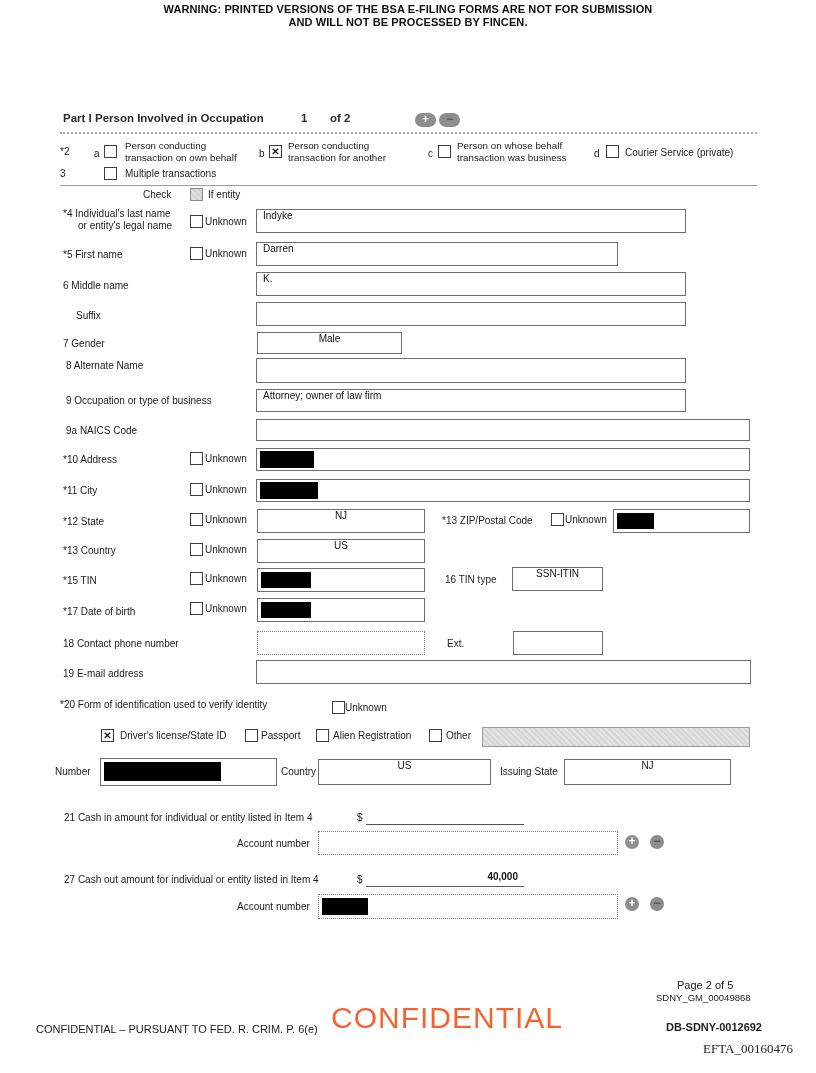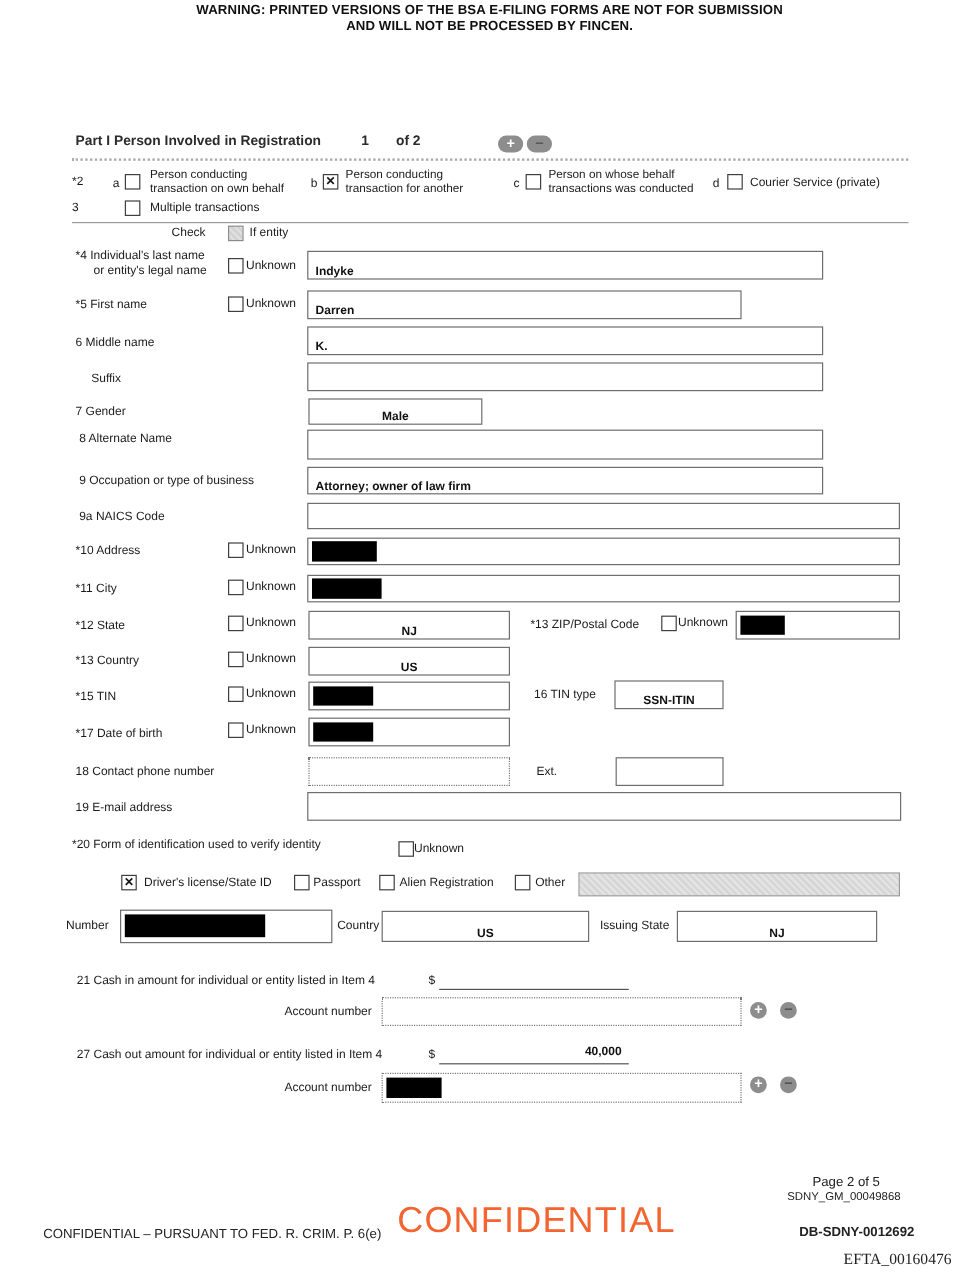--- a/index.html
+++ b/index.html
@@ -10,21 +10,21 @@
   .hdr{position:absolute;font-weight:700;font-size:11.5px;color:#2b2b2b;white-space:nowrap;}
   .lbl{position:absolute;font-size:10px;white-space:nowrap;color:#1b1b1b;}
   .wrap{white-space:normal;line-height:11.5px;font-size:9.8px;}
   .rule{position:absolute;height:0;border-top:1px solid #9a9a9a;}
   .rule.dotted{border-top:2px dotted #ababab;}
   .cb{position:absolute;width:11px;height:11px;border:1px solid #3f3f3f;background:#fff;}
   .cb.checked::after{content:"\2715";position:absolute;left:0;top:0;width:11px;height:11px;
         font-size:10px;line-height:11px;text-align:center;color:#161616;font-weight:700;}
   .cb.shaded{background:repeating-linear-gradient(45deg,#d2d2d2 0,#d2d2d2 2px,#e0e0e0 2px,#e0e0e0 4px);border-color:#8b8b8b;}
   .ibox{position:absolute;background:#fff;border:1px solid #6e6e6e;box-sizing:border-box;
-        display:flex;align-items:flex-end;padding:0 6px;font-size:10px;font-weight:700;color:#111;}
+        display:flex;align-items:flex-start;padding:0 6px;font-size:10px;font-weight:400;color:#111;}
   .ibox.ctr{justify-content:center;padding:0;}
   .ibox.dotted{border:1px dotted #7a7a7a;}
   .redact{position:absolute;background:#000;}
   .shadebox{position:absolute;border:1px solid #9a9a9a;box-sizing:border-box;
         background:repeating-linear-gradient(45deg,#d6d6d6 0,#d6d6d6 2px,#e3e3e3 2px,#e3e3e3 4px);}
   .pill{position:absolute;width:21px;height:14px;border-radius:7px;background:#8d8d8d;cursor:pointer;}
   .pill::after{content:"+";position:absolute;left:0;top:0;width:100%;height:14px;line-height:13px;
         text-align:center;color:#fff;font-size:12px;font-weight:700;}
   .pill.minus::after{content:"\2212";color:#5a5a5a;}
   .circ{position:absolute;width:14px;height:14px;border-radius:50%;background:#8d8d8d;cursor:pointer;}
@@ -37,37 +37,37 @@
   .watermark{position:absolute;font-size:30px;font-weight:400;letter-spacing:1px;white-space:nowrap;opacity:.92;}
 </style>
 </head>
 <body>
 
 <div class="page">
 
   <div class="warn" style="top:16px">AND WILL NOT BE PROCESSED BY FINCEN.</div>
   <div class="warn" style="top:3px">WARNING: PRINTED VERSIONS OF THE BSA E-FILING FORMS ARE NOT FOR SUBMISSION</div>
 
-  <span class="hdr" style="left:63px;top:112px">Part I Person Involved in Registration</span>
+  <span class="hdr" style="left:63px;top:112px">Part I Person Involved in Occupation</span>
   <span class="hdr" style="left:301px;top:112px">1</span>
   <span class="hdr" style="left:330px;top:112px">of 2</span>
   <div class="pill" style="left:415px;top:113px"><span></span></div>
   <div class="pill minus" style="left:439px;top:113px"><span></span></div>
   <div class="rule dotted" style="left:60px;top:132px;width:697px"></div>
 
   <span class="lbl" style="left:60px;top:146px">*2</span>
   <span class="lbl" style="left:94px;top:148px">a</span>
   <div class="cb" style="left:104px;top:145px"></div>
   <div class="lbl wrap" style="left:125px;top:140px;width:131px">Person conducting transaction on own behalf</div>
   <span class="lbl" style="left:259px;top:148px">b</span>
   <div class="cb checked" style="left:269px;top:145px"></div>
   <div class="lbl wrap" style="left:288px;top:140px;width:126px">Person conducting transaction for another</div>
   <span class="lbl" style="left:428px;top:148px">c</span>
   <div class="cb" style="left:438px;top:145px"></div>
-  <div class="lbl wrap" style="left:457px;top:140px;width:135px">Person on whose behalf transactions was conducted</div>
+  <div class="lbl wrap" style="left:457px;top:140px;width:135px">Person on whose behalf transaction was business</div>
   <span class="lbl" style="left:594px;top:148px">d</span>
   <div class="cb" style="left:606px;top:145px"></div>
   <span class="lbl" style="left:625px;top:147px">Courier Service (private)</span>
 
   <span class="lbl" style="left:60px;top:168px">3</span>
   <div class="cb" style="left:104px;top:167px"></div>
   <span class="lbl" style="left:125px;top:168px">Multiple transactions</span>
 
   <div class="rule" style="left:60px;top:185px;width:697px"></div>
 

